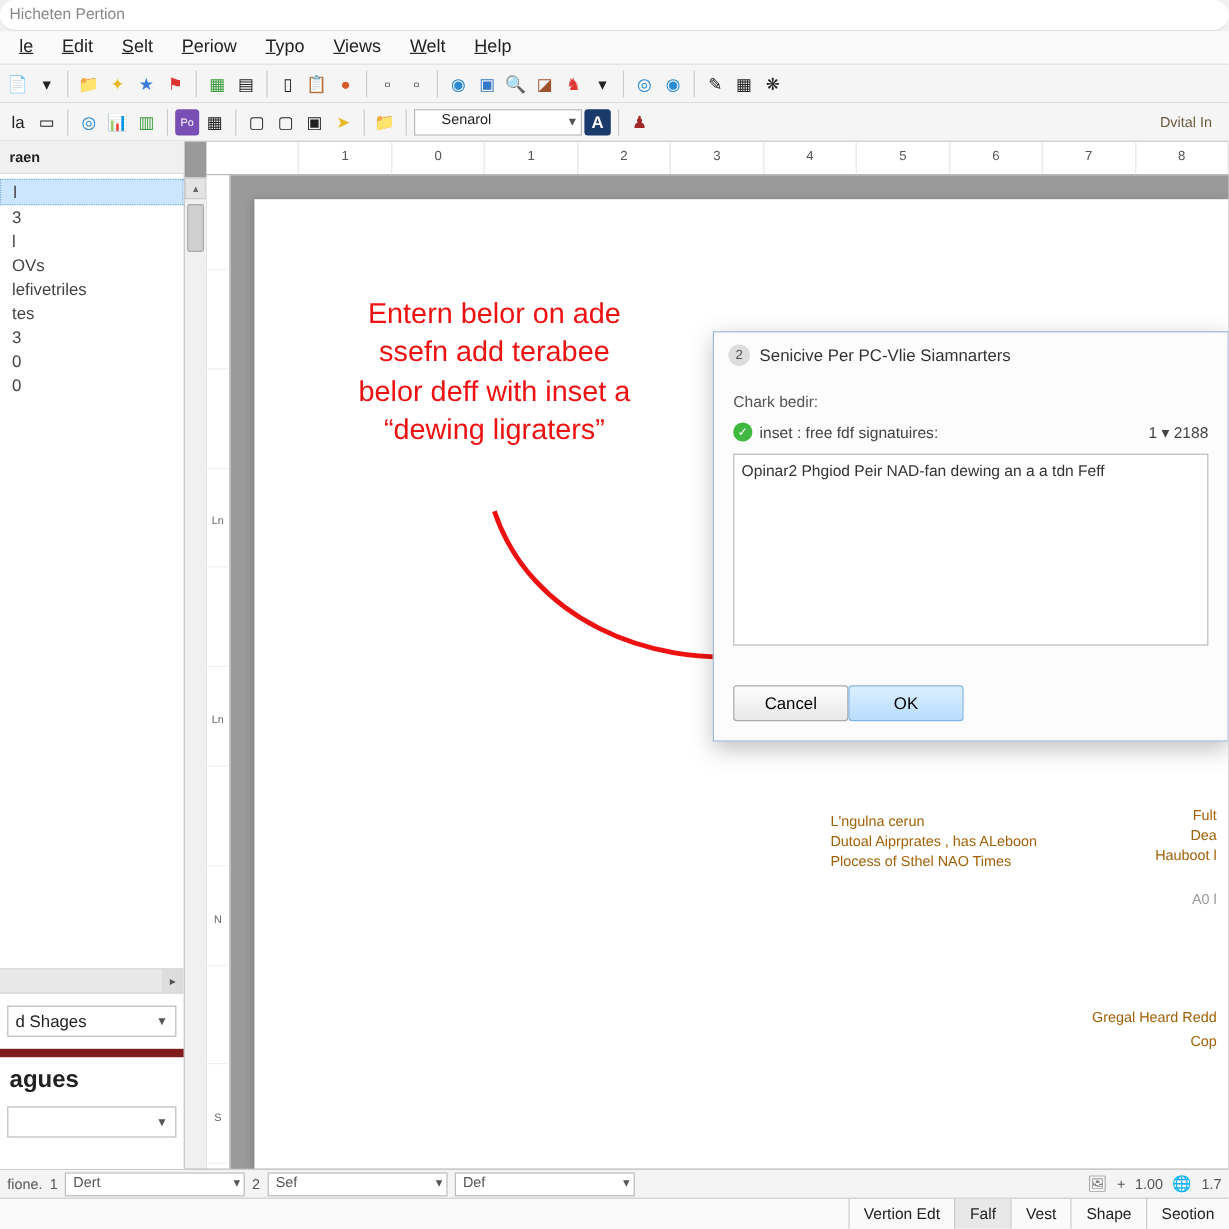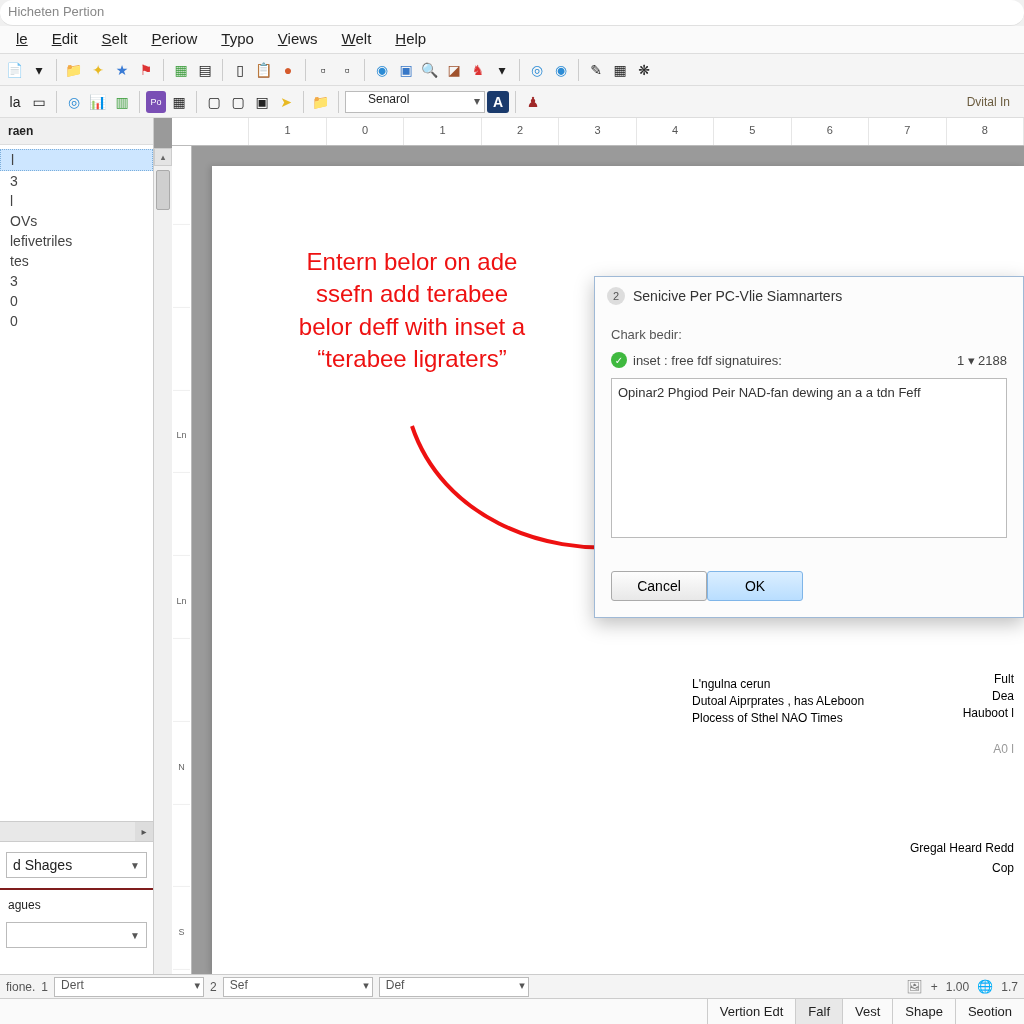--- a/index.html
+++ b/index.html
@@ -19,21 +19,21 @@
 
 .main-row { display: flex; height: calc(100% - 26px - 28px - 32px - 32px - 24px - 26px); }
 .sidebar { width: 154px; background: #fff; border-right: 1px solid #ccc; display: flex; flex-direction: column; }
 .side-header { background: #f0f0f0; border-bottom: 1px solid #ddd; font-weight: bold; padding: 6px 8px; font-size: 12px; }
 .side-list { flex: 1; padding: 4px 0; overflow: hidden; }
 .side-list div { padding: 2px 10px; font-size: 14px; color: #444; }
 .side-list div.sel { background: #cde6ff; border: 1px dotted #7baedb; }
 .side-panel { border-top: 1px solid #ccc; }
 .side-dd { margin: 10px 6px; height: 26px; border: 1px solid #bbb; background: #fff; display: flex; align-items: center; justify-content: space-between; padding: 0 6px; font-size: 14px; }
 .side-dd::after { content: "▼"; font-size: 10px; color: #555; }
-.side-label { border-top: 2px solid #7f1d1d; font-weight: normal; padding: 8px 8px 4px; font-size: 12px; }
+.side-label { border-top: 7px solid #7f1d1d; font-weight: bold; padding: 8px 8px 4px; font-size: 20px; }
 .side-scroll { border-top: 1px solid #ccc; background: #f0f0f0; height: 20px; display: flex; }
 .side-scroll .track { flex: 1; background: #e8e8e8; }
 .side-scroll .arrow { width: 18px; display: flex; align-items: center; justify-content: center; font-size: 10px; color: #555; background: #ddd; }
 
 .canvas-area { flex: 1; position: relative; background: #9a9a9a; overflow: hidden; }
 .vscroll { position: absolute; top: 30px; bottom: 0; width: 18px; left: 0; background: #f0f0f0; display: flex; flex-direction: column; }
 .vscroll .arrow { height: 18px; display: flex; align-items: center; justify-content: center; font-size: 9px; color: #666; background: #e4e4e4; border: 1px solid #ccc; }
 .vscroll .thumb { background: #cfcfcf; border: 1px solid #aaa; width: 14px; margin: 2px auto; border-radius: 2px; }
 .hruler { position: absolute; top: 0; left: 18px; right: 0; height: 28px; background: #fff; border-bottom: 1px solid #bbb; display: flex; font-size: 11px; color: #555; }
 .hruler span { flex: 1; text-align: center; border-right: 1px solid #e6e6e6; padding-top: 6px; }
@@ -52,21 +52,21 @@
 .dialog .d-body { padding: 4px 16px 12px; }
 .d-row { display: flex; align-items: center; gap: 10px; margin: 8px 0; font-size: 13px; color: #555; }
 .d-row input[type=text] { flex: 1; height: 24px; border: 1px solid #bbb; padding: 0 6px; font-size: 13px; }
 .d-status { display: flex; align-items: center; gap: 6px; font-size: 13px; color: #444; margin: 10px 0; }
 .d-status .ok { width: 16px; height: 16px; border-radius: 50%; background: #3fb93f; color: #fff; font-size: 10px; display: flex; align-items: center; justify-content: center; }
 .d-text { width: 100%; height: 160px; border: 1px solid #bbb; padding: 6px; font-size: 13px; color: #333; resize: none; font-family: inherit; }
 .d-buttons { display: flex; padding: 18px 16px 16px; }
 .d-btn { min-width: 96px; height: 30px; border: 1px solid #aaa; background: linear-gradient(#fdfdfd,#e8e8e8); font-size: 14px; cursor: pointer; border-radius: 3px; }
 .d-btn.primary { background: linear-gradient(#dbeeff,#b9deff); border-color: #7fb5e8; }
 
-.page-text { position: absolute; font-size: 12px; color: #000000; line-height: 1.4; }
+.page-text { position: absolute; font-size: 12px; color: #a16207; line-height: 1.4; }
 .pt1 { top: 510px; left: 480px; width: 300px; }
 .pt2 { top: 505px; right: 10px; text-align: right; width: 120px; }
 .pt3 { top: 575px; right: 10px; text-align: right; color: #999; }
 .pt4 { top: 674px; right: 10px; text-align: right; width: 250px; }
 .pt5 { top: 694px; right: 10px; text-align: right; }
 
 .bottombar { height: 24px; background: #f4f4f4; border-top: 1px solid #ccc; display: flex; align-items: center; padding: 0 6px; gap: 6px; font-size: 12px; color: #555; }
 .bottombar .combo { height: 20px; border: 1px solid #bbb; background: #fff; padding: 0 16px 0 6px; position: relative; min-width: 90px; }
 .bottombar .combo::after { content: "▾"; position: absolute; right: 3px; top: 1px; color: #555; font-size: 11px; }
 .bottombar .wide { min-width: 150px; }
@@ -217,21 +217,21 @@
       <div></div>
       <div>S</div>
     </div>
 
     <div class="page">
 
       <div class="annotation">
         <div>Entern belor on ade</div>
         <div>ssefn add terabee</div>
         <div>belor deff with inset a</div>
-        <div>“terabee ligraters”</div>
+        <div>“dewing ligraters”</div>
       </div>
       <svg class="arrow-svg" viewBox="0 0 280 160">
         <path d="M30 10 C 60 100, 160 140, 246 130"></path>
         <polygon points="246,130 226,114 230,142"></polygon>
       </svg>
 
       <div class="dialog">
         <div class="d-title">
           <span class="num">2</span>
           <span>Senicive Per PC-Vlie Siamnarters</span>

